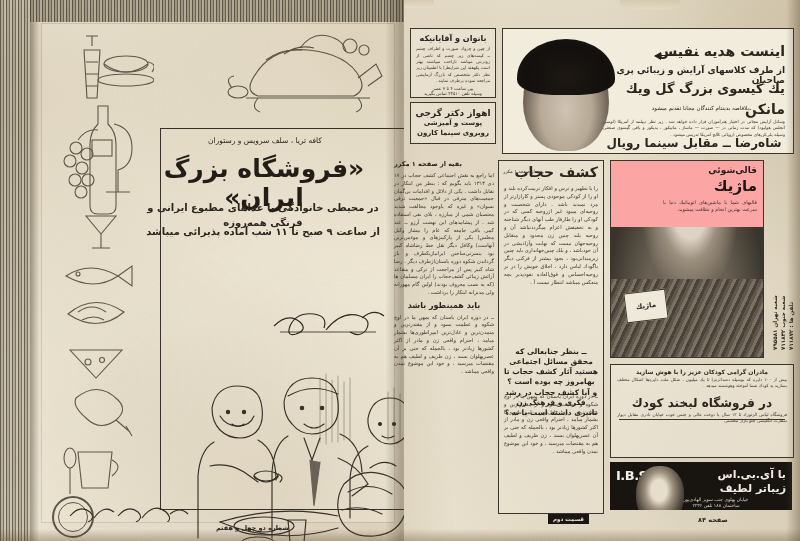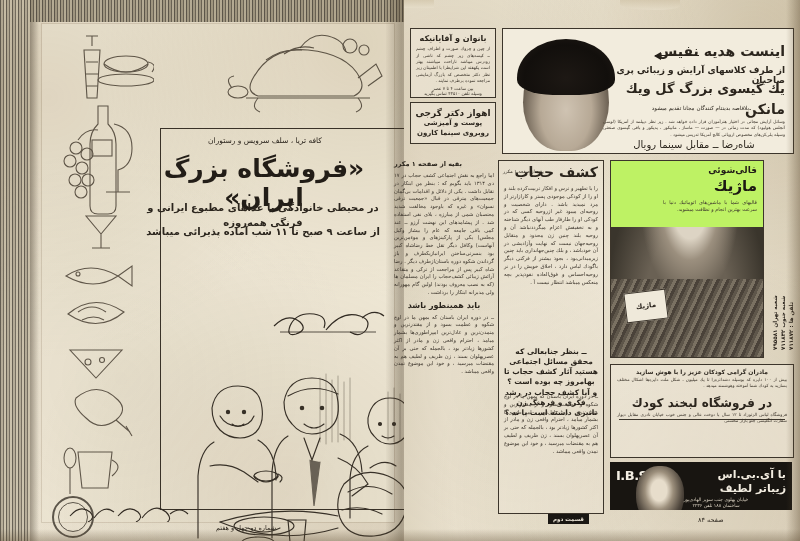--- a/index.html
+++ b/index.html
@@ -102,21 +102,21 @@
   
   #vert-strip{position:absolute;right:2px;top:150px;width:22px;height:196px;}
   .vtxt{position:absolute;transform-origin:0 0;transform:rotate(-90deg);white-space:nowrap;
     direction:rtl;font-size:5.6px;font-weight:bold;color:#2f2820;}
 
   
   .rule{position:absolute;background:#3c352b;height:1px;}
 
   .col-text{position:absolute;direction:rtl;}
 
-  .pagenum{position:absolute;font-size:6.5px;font-weight:normal;color:#2b251d;direction:rtl;}
+  .pagenum{position:absolute;font-size:6.5px;font-weight:bold;color:#2b251d;direction:rtl;}
   .blacktab{position:absolute;background:#1a1713;color:#efe8da;font-size:5.5px;
     font-weight:bold;padding:2px 5px;direction:rtl;letter-spacing:.5px;}
 
   
   .tear{position:absolute;background:linear-gradient(180deg,#cdbfa2,#e8e0cc);opacity:.55;}
   #edge-dark{position:absolute;right:0;top:0;width:14px;height:541px;
     background:linear-gradient(270deg,rgba(90,72,46,.40),rgba(90,72,46,0));}
   #bot-dark{position:absolute;left:0;bottom:0;width:800px;height:12px;
     background:linear-gradient(0deg,rgba(90,72,46,.35),rgba(90,72,46,0));}
 </style>
@@ -312,41 +312,41 @@
 
       <div class="rtl" style="position:absolute;right:8px;top:52px;width:182px;font-size:13px;font-weight:bold;">يك گيسوى بزرگ گل ويك</div>
 
       <div class="rtl" style="position:absolute;right:8px;top:36px;width:182px;font-size:9px;font-weight:bold;">از طرف كلاسهاى آرايش و زيبائى پرى صاحبان</div>
 
       <div class="rtl" style="position:absolute;right:8px;top:72px;width:36px;font-size:14px;font-weight:bold;">مانكن</div>
       <div class="rtl" style="position:absolute;right:44px;top:76px;width:146px;font-size:5.6px;">بلاقاصه بدينتام كنندگان مجانا تقديم ميشود</div>
 
       <div class="rtl body-xxs" style="position:absolute;right:8px;top:90px;width:182px;">وسائل آرايش مجانى در اختيار هنرآموزان قرار داده خواهد شد . زير نظر ديپلمه از آمريكا (لوسى آنجلس هوليود) كه مدت زمانى در — صورت — ماساژ ، مانيكور ، پديكور و باقى گيسوى صنعتى وسيله پلى‌كن‌هاى مخصوص اروپائى كالج آمريكا تدريس ميشود .</div>
 
-      <div class="rtl ctr" style="position:absolute;right:8px;bottom:3px;width:182px;font-size:10px;font-weight:normal;">شاه‌رضا ــ مقابل سينما رويال</div>
+      <div class="rtl ctr" style="position:absolute;right:8px;bottom:3px;width:182px;font-size:12px;font-weight:bold;">شاه‌رضا ــ مقابل سينما رويال</div>
     </div>
 
     <div class="col-text" style="left:-16px;top:150px;width:100px;">
       <div class="rtl" style="font-size:6.5px;font-weight:bold;text-align:left;margin-bottom:4px;">بقيه از صفحه ۱ مكرر</div>
       <div class="rtl body-xs">اما راجع به نقش اجتماعى كشف حجاب در ۱۷ دى ۱۳۱۴ بايد بگويم كه : بنظر من ابتكار در تقابل داشت . يكى از دلائل و اقدامات بى‌گمان جمعيت‌هاى مترقى در قبال «جمعيت ترقى نسوان» و غيره كه باوجود مخالفت شديد معتصبان شمى از مبارزه ، بلاى نفى استفاده شد . از پيشامدهاى اين نهضت آرزو ــ عند كمى باقى جامعه كه عام را بيشاز وكيل مجلس) يكى از پاركينزهاى و موءمن‌ترين آنهاست) وكافل ديگر تقل خط رضاشاه كبير بود بنسرتى‌ساختن ايرانبازيكطرف و باز گرداندن شكوه دوره باستان‌ازطرف ديگر . رضا شاه كبير پس از مراجعت از تركى و متقاعد آرائش زيبائى كشف‌حجاب را ايران مسلمان ها (كه به نصب معروف بودند) اولين گام مهورانه ولى مدبرانه ابتكار را برداشت .</div>
       <div class="rtl h-md" style="margin:4px 0 2px;font-size:8px;text-align:center;">بايد همينطور باشد</div>
       <div class="rtl body-xs">ــ در دوره ايران باستان كه بمهن ما در اوج شكوه و عظمت بسود و از مقتدرترين و متمدن‌ترين و عادل‌ترين امپراطورى‌ها بشمار ميامد ، احترام واقعى زن و مادر از اكثر كشورها زيادتر بود ، بالجمله كه حتى بر آن عصر‌پهلوان بسند ، زن ظريف و لطيف هم به مقتضات ميرسيد ، و خود اين موضوع تمدن واقعى ميباشد .</div>
     </div>
 
     <div class="box" style="left:88px;top:150px;width:104px;height:352px;background:rgba(244,238,224,.3);">
       <div class="rtl" style="position:absolute;right:5px;top:3px;font-size:14px;font-weight:bold;">كشف حجاب</div>
       <div class="rtl" style="position:absolute;left:4px;top:8px;font-size:4.6px;">بقيه از صفحه ۱ مكرر</div>
       <div class="rtl body-xs" style="position:absolute;left:5px;right:5px;top:24px;">را با تطهير و ترس و افكار تربيت‌كرده بلند و او را از كودكى موجودى پستر و كارازارتر از مرد نميديد باشد . داراى شخصيت و روحيه‌اى ميبود غير ازروحيه كسى كه در كودكى او را طارفار طب آنهاى ديگر شناخته و به تخفيفش اعزام ميگردد‌نباشد آن و روحيه بلند چنين زن محدود و متقابل روحيه‌جهان نيست كه نهايت وآزاديشى در آن خودباشد ، و بلك چنين‌جهاندارى بايد چنين زيرميدانى‌بود ، بجوذ بيشتر از فركتى ديگر باگودك لباس دارد ، اخلاق خويش را در نر روحيه‌احساس و فوق‌العاده نفوذ‌پذير بچه منعكس ميباشد انتظار نيست آ .</div>
       <div class="rtl h-md" style="position:absolute;left:5px;right:5px;top:186px;font-size:7.5px;text-align:center;">ــ بنظر جنابعالى كه محقق مسائل اجتماعى هستيد آثار كشف حجاب تا بهامروز چه بوده است ؟ و آيا كشف حجاب در رشد فكرى و فرهنگ زن تاثيرى داشته است يا نه ؟</div>
       <div class="rtl body-xs" style="position:absolute;left:5px;right:5px;top:232px;">ــ در دوره ايران باستان كه بمهن ما در اوج شكوه و عظمت بسود و از مقتدرترين و متمدن‌ترين و عادل‌ترين امپراطورى‌ها بشمار ميامد ، احترام واقعى زن و مادر از اكثر كشورها زيادتر بود ، بالجمله كه حتى بر آن عصر‌پهلوان بسند ، زن ظريف و لطيف هم به مقتضات ميرسيد ، و خود اين موضوع تمدن واقعى ميباشد .</div>
     </div>
 
     <div class="box photo" style="left:200px;top:150px;width:152px;height:196px;padding:0;">
       <div class="ph-lady" style="position:absolute;inset:0;"></div>
-      <div style="position:absolute;left:0;top:0;width:100%;height:66px;background:#bef264;">
+      <div style="position:absolute;left:0;top:0;width:100%;height:66px;background:#fca5a5;">
         <div class="rtl" style="position:absolute;right:6px;top:4px;font-size:9px;font-weight:bold;color:#231e18;">قالى‌شوئى</div>
         <div class="rtl" style="position:absolute;right:6px;top:16px;font-size:15px;font-weight:bold;color:#1d1813;">ماژيك</div>
         <div class="rtl body-xxs" style="position:absolute;right:6px;top:38px;width:94px;font-size:5px;">قاليهاى شما با ماشين‌هاى اتوماتيك دنيا با سرعت بهترين انجام و نظافت ميشويد.</div>
       </div>
       <div class="ph-carpet"></div>
       <div class="tag" style="left:14px;bottom:36px;width:40px;height:28px;">ماژيك</div>
     </div>
 
     <div id="vert-strip">
       <div class="vtxt" style="left:2px;top:190px;">شعبه تهران ۷۹۵۵۸۱</div>

